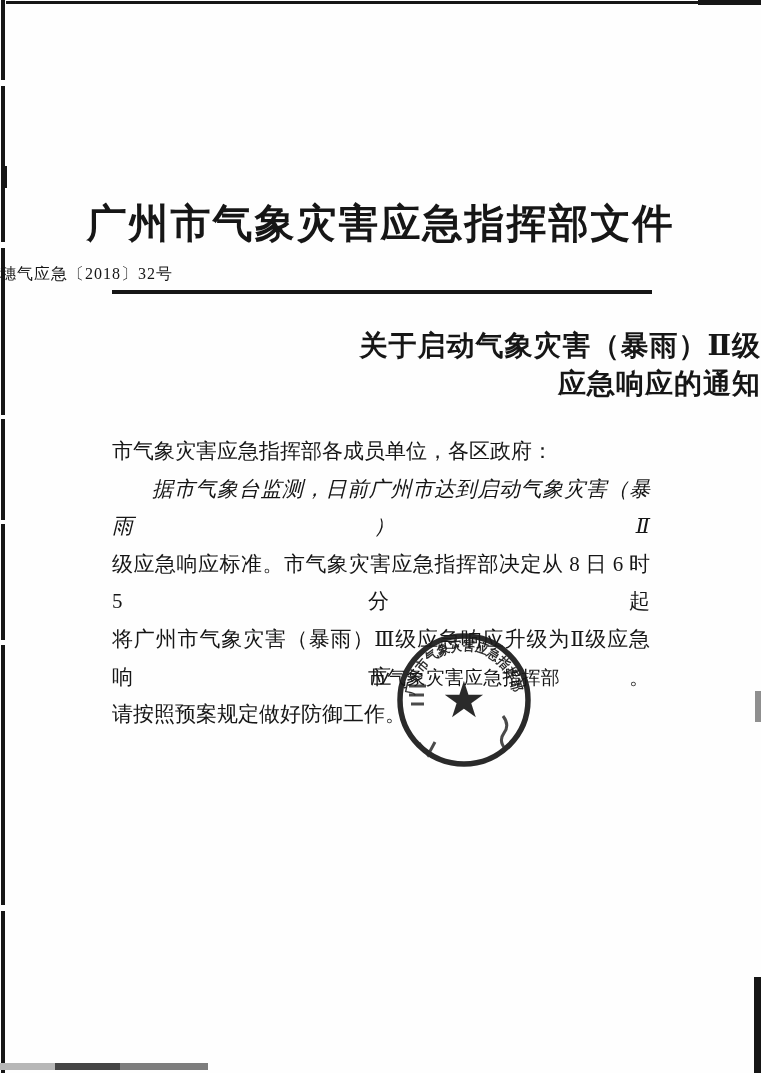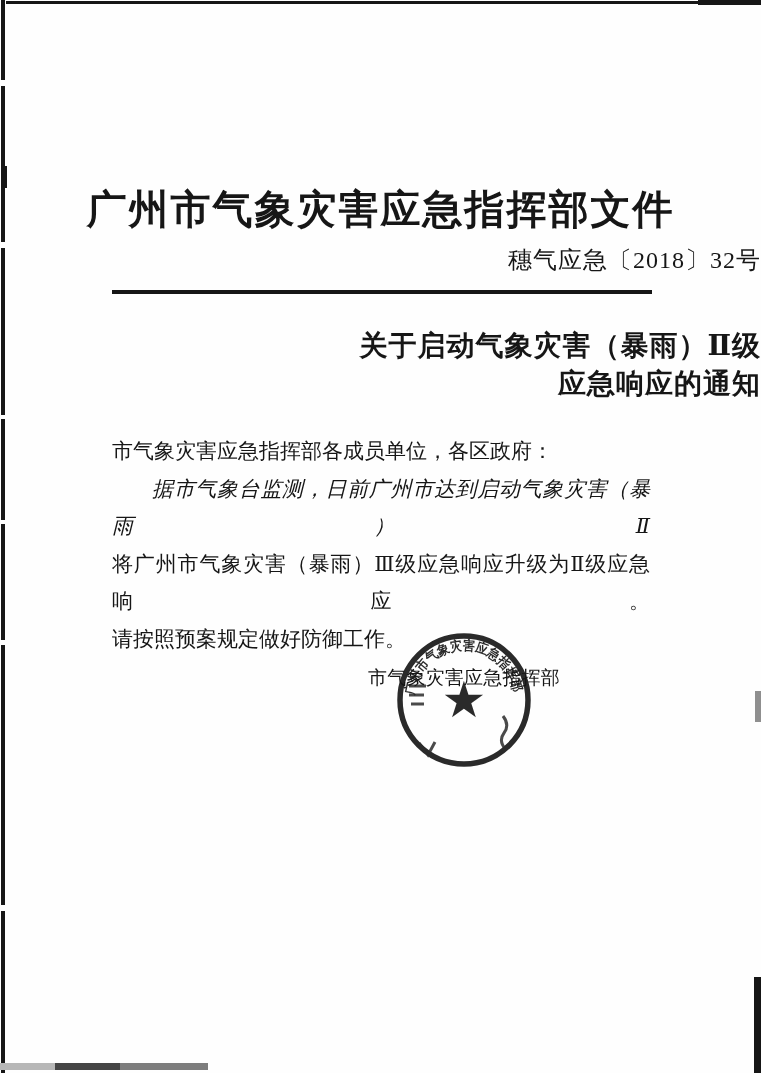--- a/index.html
+++ b/index.html
@@ -21,26 +21,26 @@
   .gap{left:0;width:8px;background:var(--paper);}
   .g1{top:80px;height:6px;} .g2{top:242px;height:6px;} .g3{top:415px;height:4px;}
   .g4{top:520px;height:4px;} .g5{top:640px;height:5px;} .g6{top:905px;height:6px;}
   .a-right-gray{left:755px;top:691px;width:6px;height:31px;background:var(--scan_gray);}
   .a-right-black{left:754px;top:977px;width:7px;height:96px;background:var(--ink);}
   .b1{left:0;top:1063px;width:55px;height:7px;background:#b7b7b7;}
   .b2{left:55px;top:1063px;width:65px;height:7px;background:#454545;}
   .b3{left:120px;top:1063px;width:88px;height:7px;background:#7d7d7d;}
   
   .org-title{
-    position:absolute;left:0;right:0;top:184px;text-align:center;
+    position:absolute;left:0;right:0;top:198px;text-align:center;
     font-size:40px;font-weight:700;letter-spacing:2px;line-height:52px;
   }
   .doc-number{
-    position:absolute;left:0;right:0;top:247px;text-align:right;
-    font-size:24px;line-height:26px;letter-spacing:1px;
+    position:absolute;left:0;right:0;top:261px;text-align:left;
+    font-size:16px;line-height:26px;letter-spacing:1px;
   }
   .rule{position:absolute;left:112px;top:290px;width:540px;height:4px;background:var(--ink);}
   .doc-title{
     position:absolute;left:0;right:0;top:327px;text-align:right;
     font-size:28px;font-weight:700;line-height:38px;letter-spacing:1px;
   }
   .body-block{
     position:absolute;left:112px;top:433px;width:538px;
     font-size:21px;line-height:37.6px;
   }
@@ -84,20 +84,21 @@
   <div class="rule"></div>
 
   <div class="doc-title">
     <div>关于启动气象灾害（暴雨）Ⅱ级</div>
     <div>应急响应的通知</div>
   </div>
 
   <div class="body-block">
     <div class="bline">市气象灾害应急指挥部各成员单位，各区政府：</div>
     <div class="just indent">据市气象台监测，日前广州市达到启动气象灾害（暴雨）Ⅱ</div>
+    <div class="just">级应急响应标准。市气象灾害应急指挥部决定从 8 日 6 时 5 分起</div>
     <div class="just">将广州市气象灾害（暴雨）Ⅲ级应急响应升级为Ⅱ级应急响应。</div>
     <div class="bline">请按照预案规定做好防御工作。</div>
   </div>
 
   <svg class="stamp" viewBox="0 0 170 170" width="170" height="170" aria-hidden="true">
     <defs>
       <path id="sealArc" d="M 35.2 80.6 A 50 50 0 0 1 134.8 80.6"></path>
     </defs>
     <circle cx="85" cy="85" r="64" fill="none" stroke="var(--stamp_ink)" stroke-width="5.5"></circle>
     <text font-size="13.5" font-weight="bold" fill="var(--stamp_ink)" font-family="Liberation Serif, DejaVu Serif, serif">

